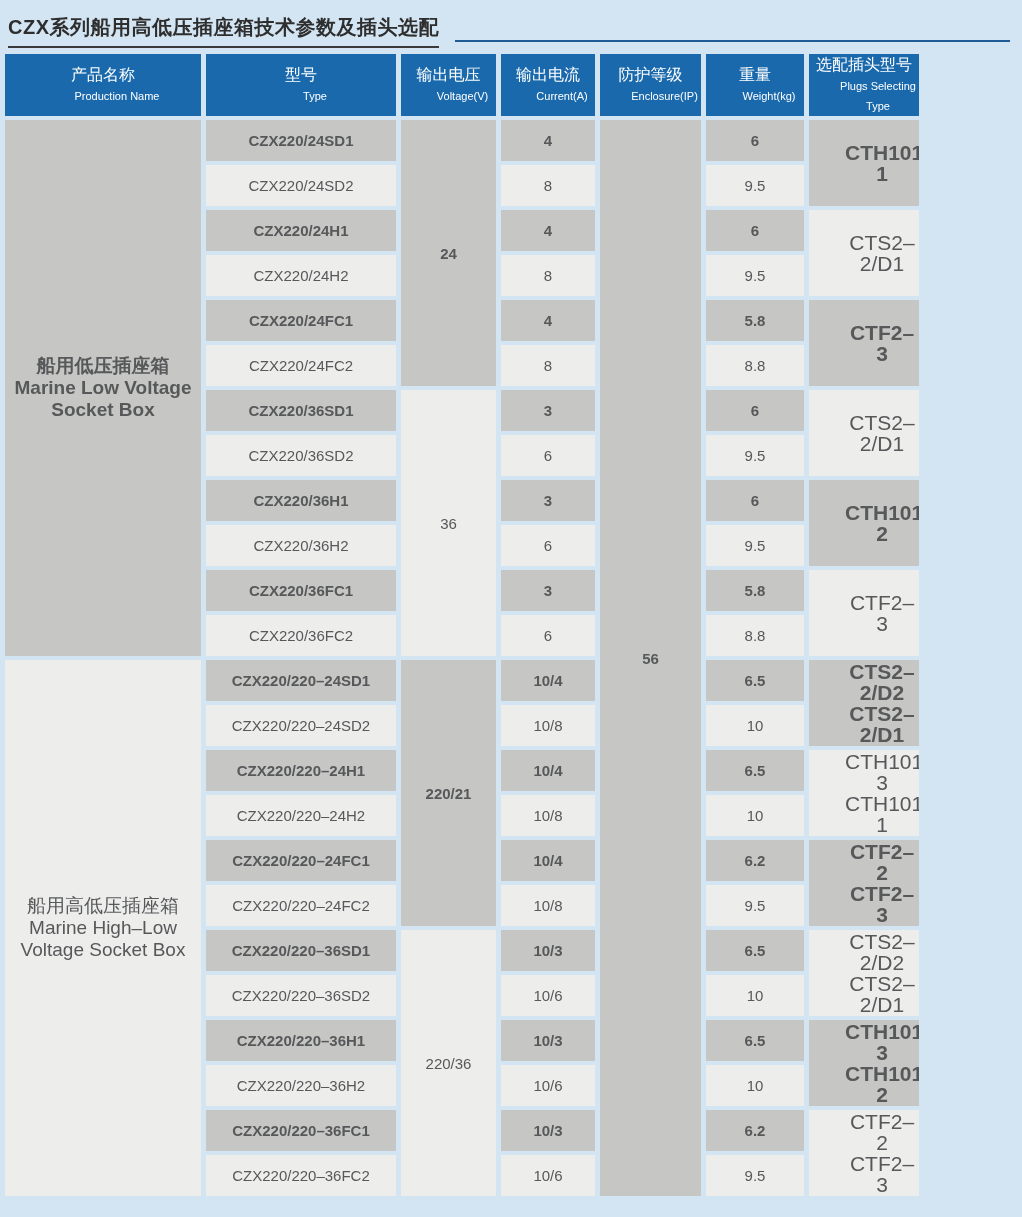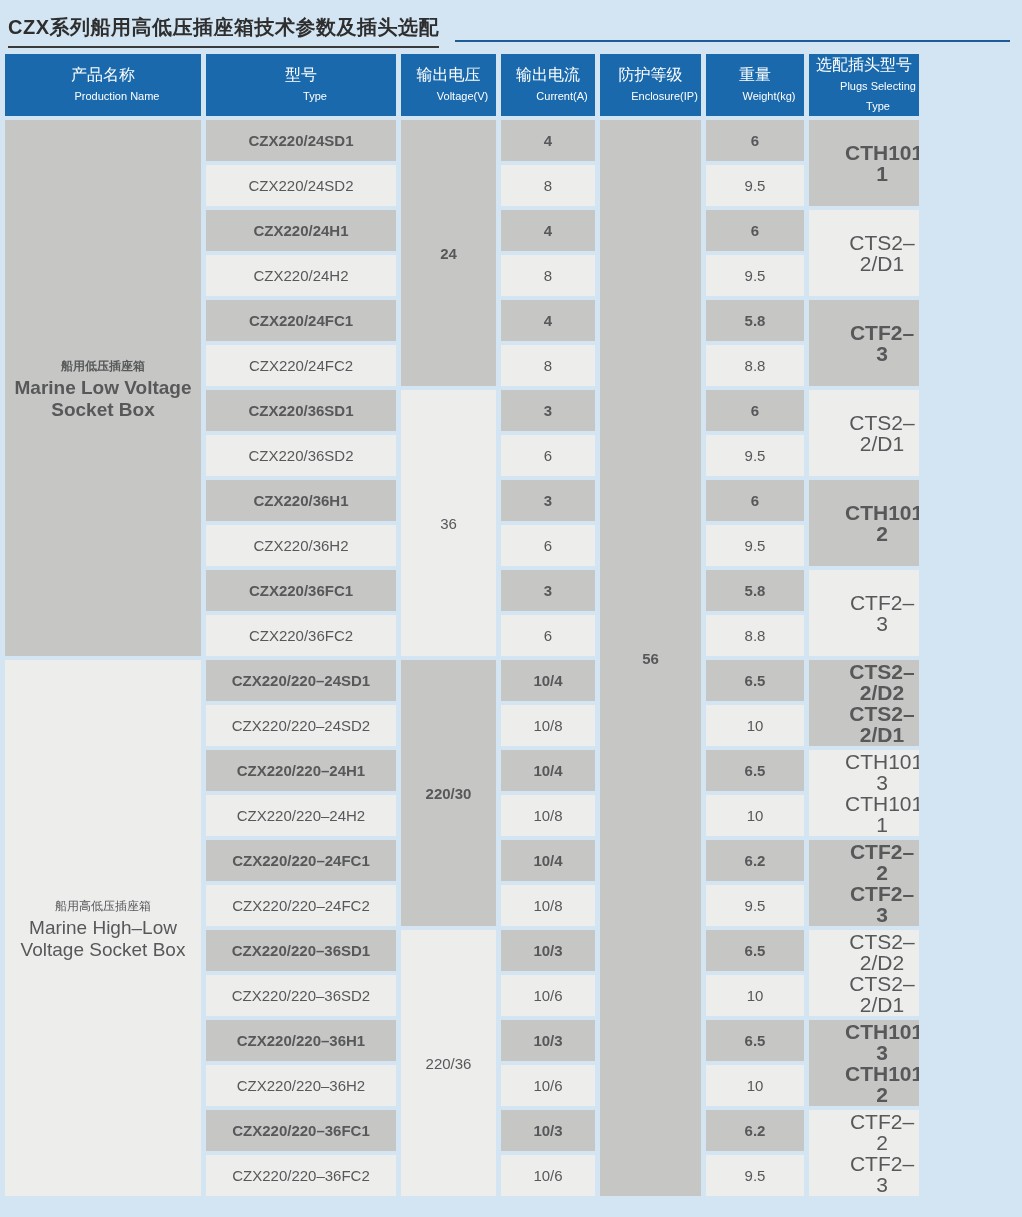--- a/index.html
+++ b/index.html
@@ -55,21 +55,21 @@
   }
   thead .zh { display: block; font-size: 16px; line-height: 22px; }
   thead .en { display: block; font-size: 11px; line-height: 20px; padding-left: 28px; }
   tbody td {
     height: 41px;
     color: #57585a;
     font-size: 15px;
   }
   .dk { background: #c6c6c4; font-weight: bold; }
   .lt { background: #ededec; margin-left: 7px; }
-  .product-cell .zh { display: block; font-size: 12px; line-height: 22px; }
+  .product-cell .zh { display: block; font-size: 19px; line-height: 22px; }
   .product-cell .en { display: block; font-size: 19px; line-height: 22px; }
   .plug-cell span { display: block; font-size: 21px; line-height: 21px; padding-left: 36px; }
 </style>
 </head>
 <body>
 
 <div class="page">
 
   <div class="title-row">
     <div class="page-title">CZX系列船用高低压插座箱技术参数及插头选配</div>
@@ -211,21 +211,21 @@
         <td class="lt">6</td>
         <td class="lt">8.8</td>
       </tr>
       <tr>
         <td class="lt product-cell" rowspan="12">
           <span class="zh">船用高低压插座箱</span>
           <span class="en">Marine High–Low</span>
           <span class="en">Voltage Socket Box</span>
         </td>
         <td class="dk">CZX220/220–24SD1</td>
-        <td class="dk" rowspan="6">220/30</td>
+        <td class="dk" rowspan="6">220/21</td>
         <td class="dk">10/4</td>
         <td class="dk">6.5</td>
         <td class="dk plug-cell" rowspan="2">
           <span>CTS2–2/D2</span>
           <span>CTS2–2/D1</span>
         </td>
       </tr>
       <tr>
         <td class="lt">CZX220/220–24SD2</td>
         <td class="lt">10/8</td>

